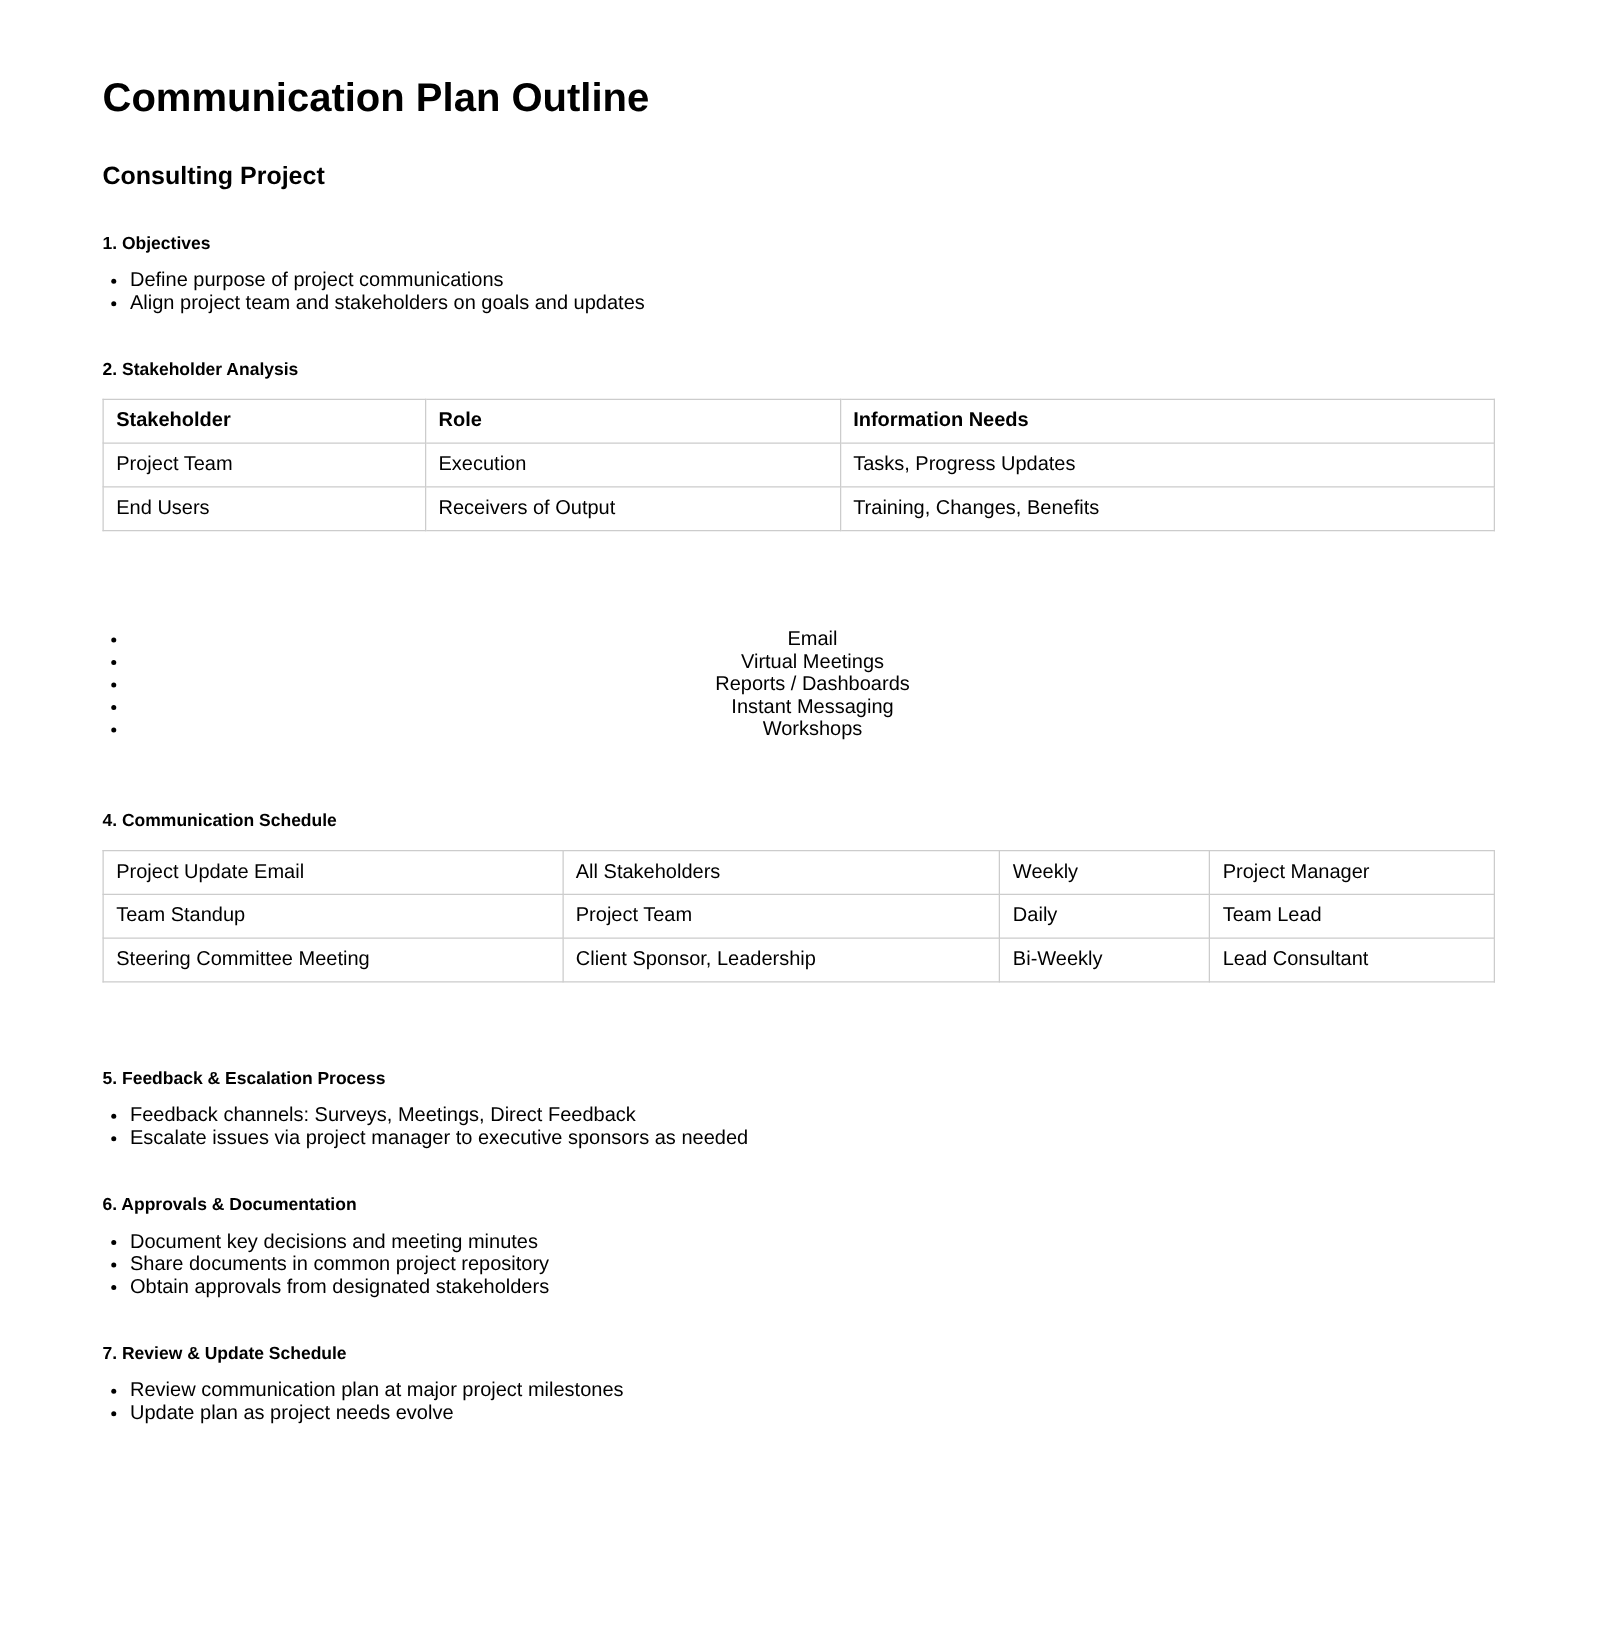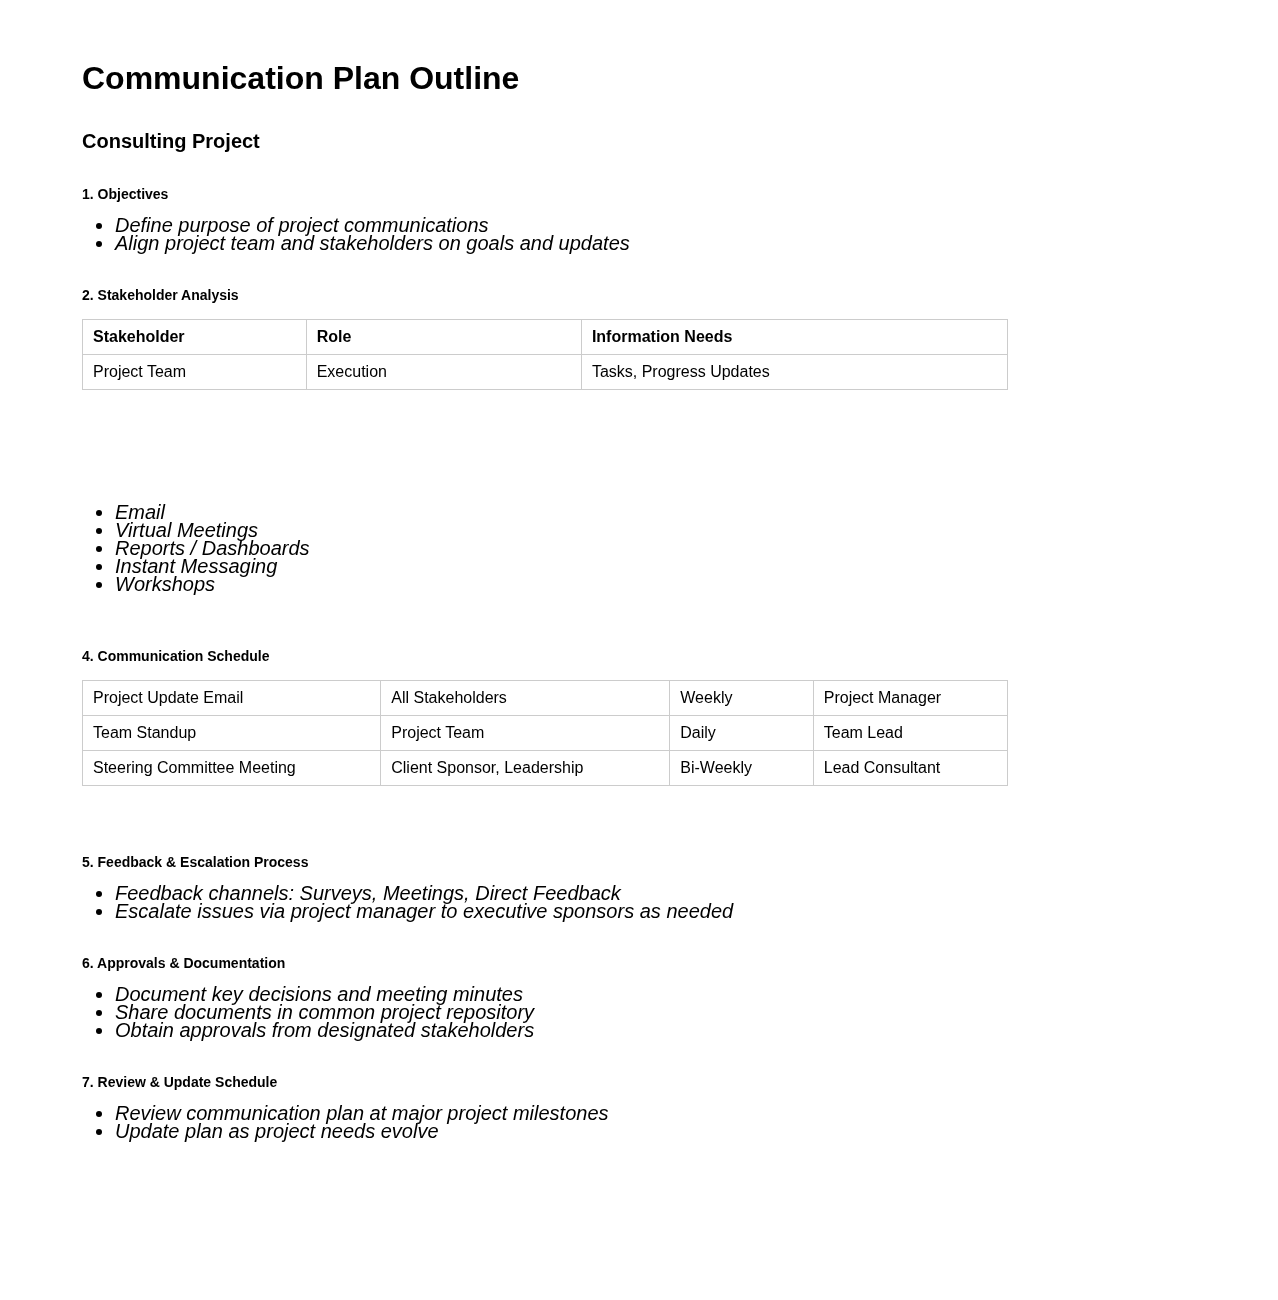--- a/index.html
+++ b/index.html
@@ -8,23 +8,23 @@
     font-family: "Liberation Sans", sans-serif;
     color: #000;
     box-sizing: border-box;
     padding: 0 82px;
     position: relative;
   }
   h1 { font-size: 32px; font-weight: bold; margin: 0; position: absolute; top: 58px; left: 82px; line-height: 40px; }
   .h2 { font-size: 20px; font-weight: bold; position: absolute; left: 82px; top: 129px; line-height: 24px; margin: 0; }
   .sec { position: absolute; left: 82px; right: 82px; }
   h3 { font-size: 14px; font-weight: bold; margin: 0; line-height: 20px; }
-  ul { margin: 11px; padding-left: 22px; font-size: 20px; line-height: 18px; font-style: italic; }
+  ul { margin: 0; padding-left: 22px; font-size: 16px; line-height: 18px; }
   ul li { margin: 0; }
-  table { border-collapse: collapse; width: 926px; font-size: 16px; }
+  table { border-collapse: collapse; width: 1114px; font-size: 16px; }
   th, td { border: 1px solid #cccccc; text-align: left; padding: 0 10px; height: 34px; vertical-align: middle; }
   th { font-weight: bold; }
 </style>
 </head>
 <body>
 
 <h1>Communication Plan Outline</h1>
 <h2 class="h2">Consulting Project</h2>
 
 <div class="sec" style="top:184px;">
@@ -47,26 +47,31 @@
         <tr>
       <th>Stakeholder</th>
       <th>Role</th>
       <th>Information Needs</th>
     </tr>
     <tr>
       <td>Project Team</td>
       <td>Execution</td>
       <td>Tasks, Progress Updates</td>
     </tr>
+    <tr>
+      <td>End Users</td>
+      <td>Receivers of Output</td>
+      <td>Training, Changes, Benefits</td>
+    </tr>
   </tbody>
     </table>
 </div>
 
 <div class="sec" style="top:491px;">
-  <ul style="margin-top:12px;">
+  <ul style="margin-top:12px;text-align:center;">
     <li>Email</li>
     <li>Virtual Meetings</li>
     <li>Reports / Dashboards</li>
     <li>Instant Messaging</li>
     <li>Workshops</li>
   </ul>
 </div>
 
 <div class="sec" style="top:646px;">
   <h3>4. Communication Schedule</h3>

